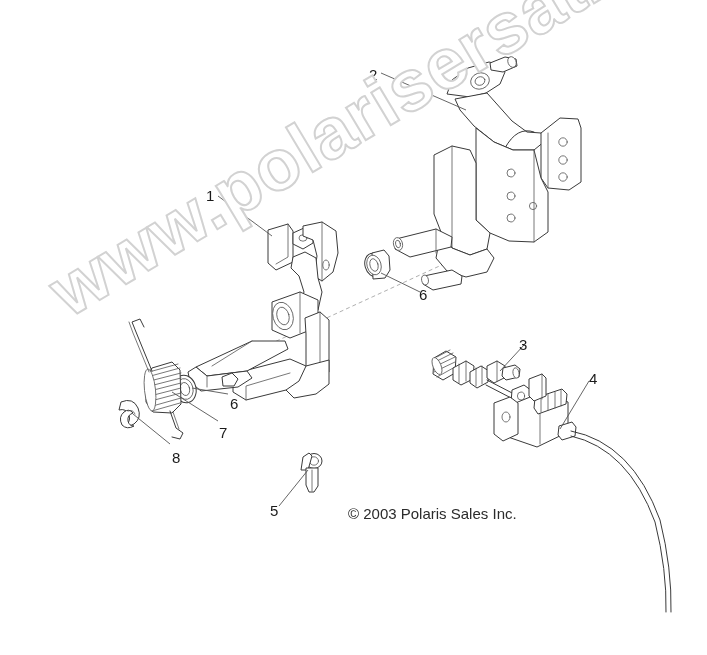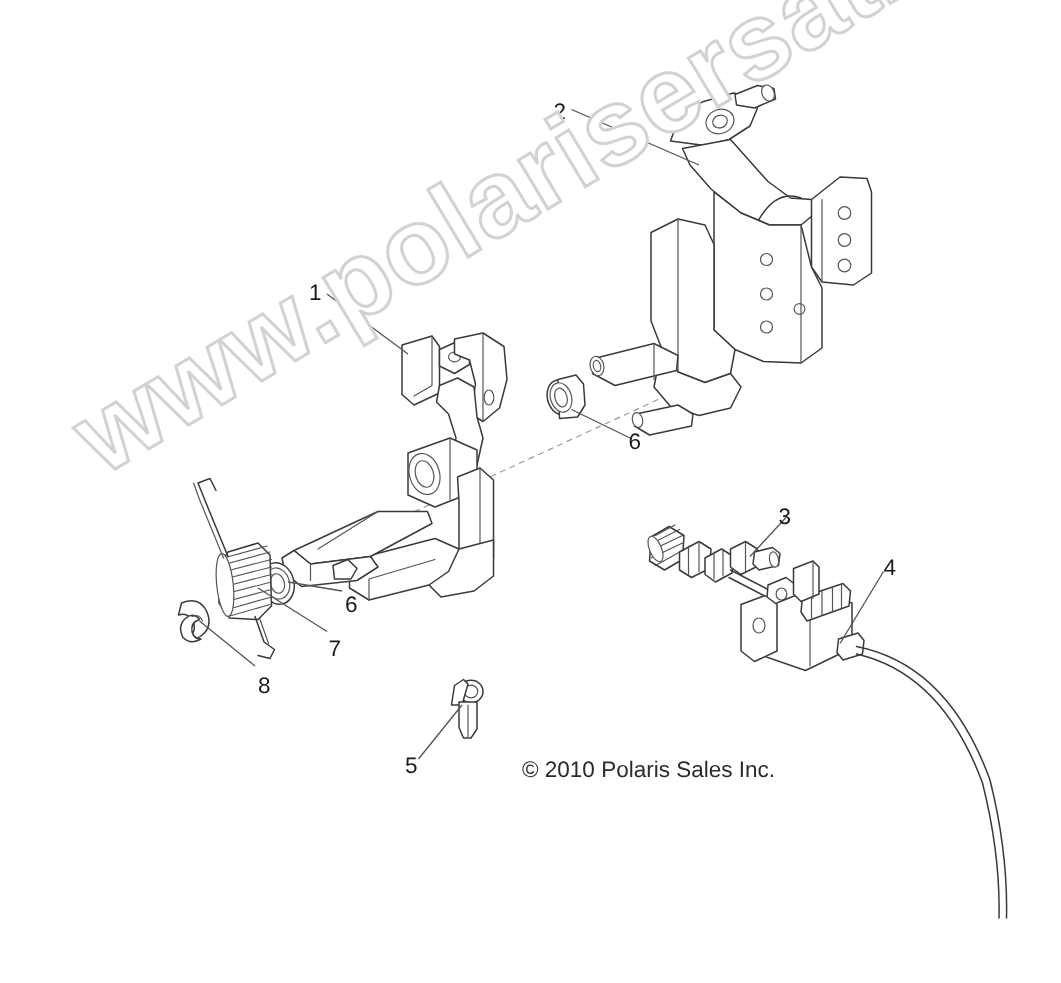--- a/index.html
+++ b/index.html
@@ -277,17 +277,17 @@
   <div class="callout-label" style="left:206px; top:188px;">1</div>
   <div class="callout-label" style="left:369px; top:67px;">2</div>
   <div class="callout-label" style="left:519px; top:337px;">3</div>
   <div class="callout-label" style="left:589px; top:371px;">4</div>
   <div class="callout-label" style="left:270px; top:503px;">5</div>
   <div class="callout-label" style="left:419px; top:287px;">6</div>
   <div class="callout-label" style="left:230px; top:396px;">6</div>
   <div class="callout-label" style="left:219px; top:425px;">7</div>
   <div class="callout-label" style="left:172px; top:450px;">8</div>
 
-  <div id="copyright-text">© 2010 Polaris Sales Inc.</div>
+  <div id="copyright-text">© 2003 Polaris Sales Inc.</div>
 
   <div id="watermark">www.polarisersatzteile.de</div>
 
 </div>
 
 </body></html>

